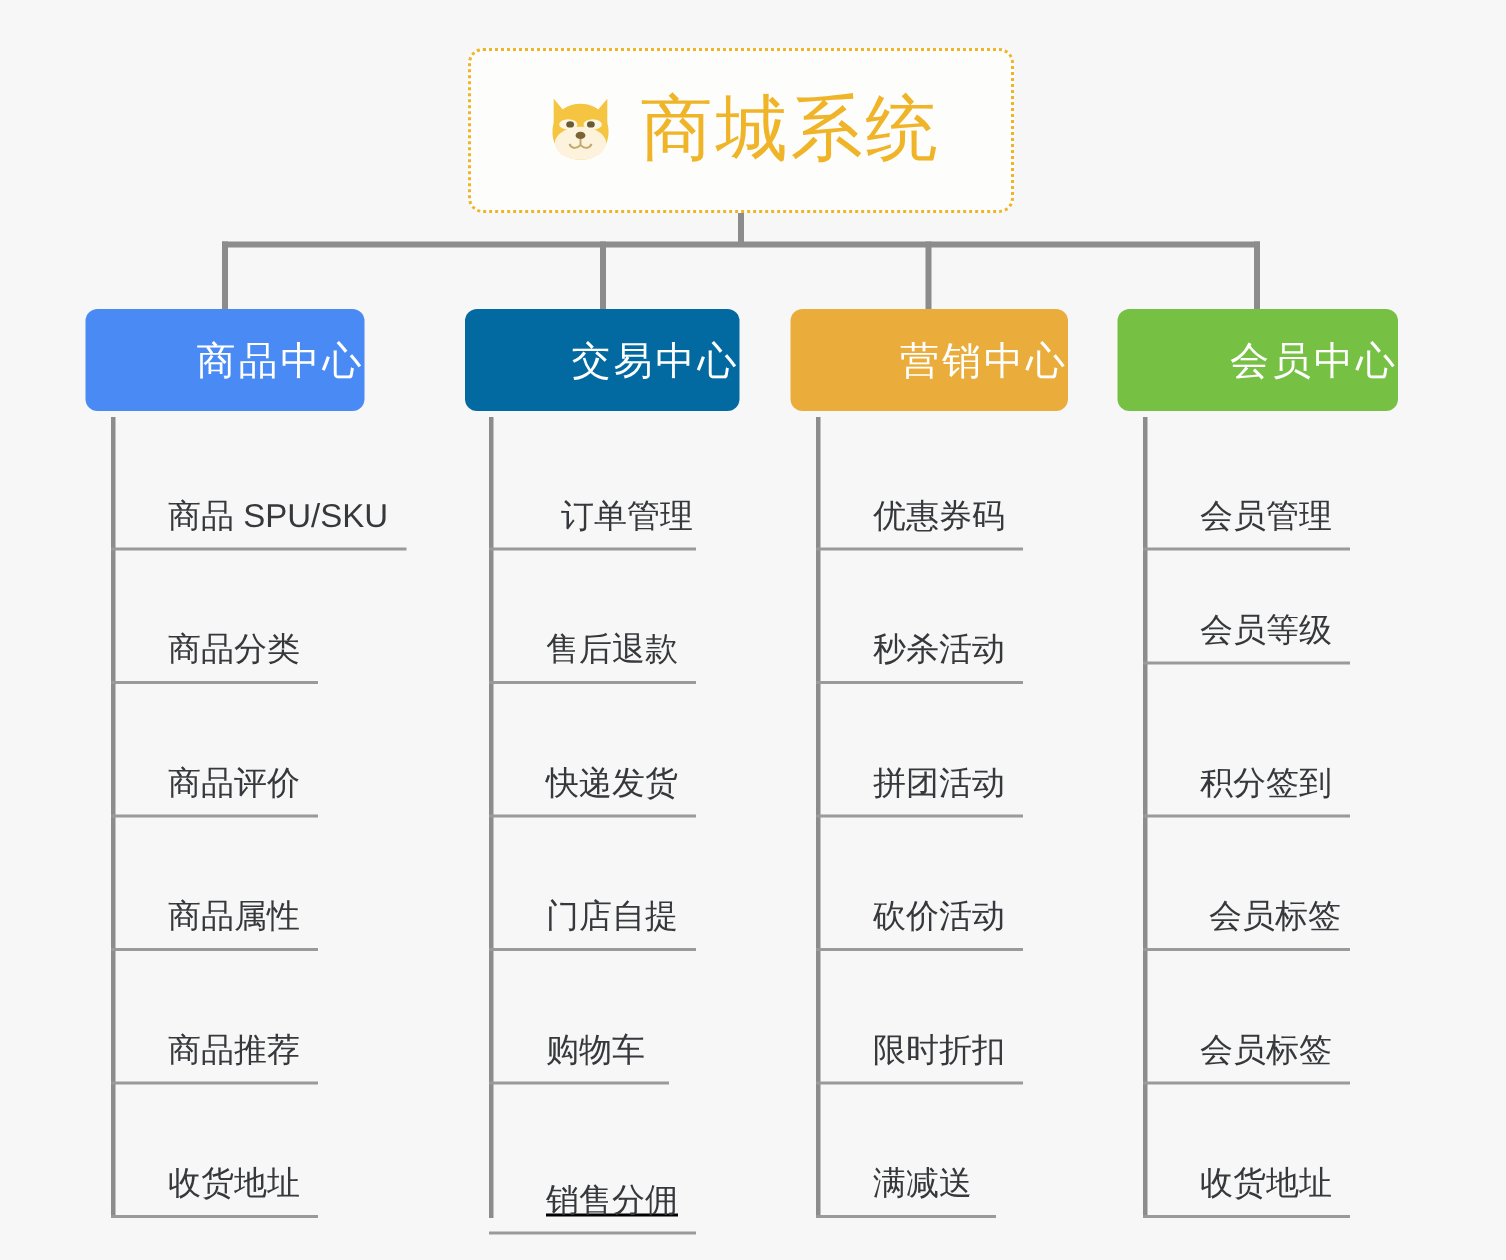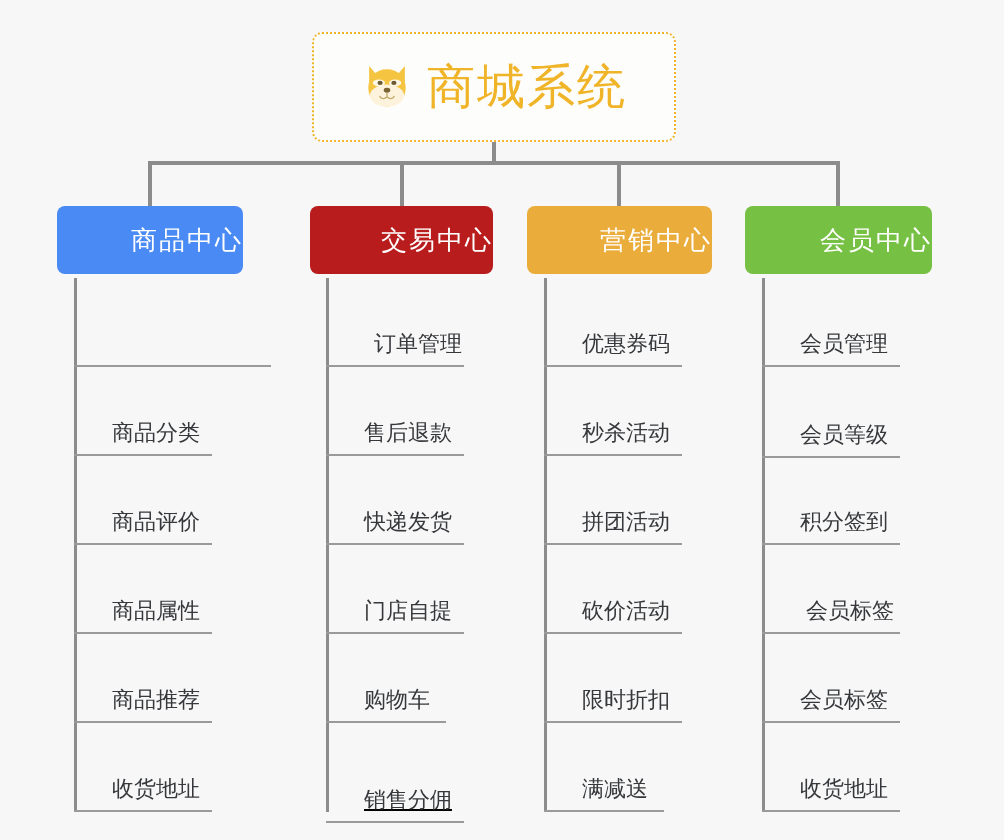--- a/index.html
+++ b/index.html
@@ -135,34 +135,35 @@
   <div class="conn conn-v" style="left:492px; top:142px; height:21px;"></div>
   <div class="conn conn-h" style="left:148px; top:161px; width:692px;"></div>
   <div class="conn conn-v" style="left:148px; top:161px; height:45px;"></div>
   <div class="conn conn-v" style="left:400px; top:161px; height:45px;"></div>
   <div class="conn conn-v" style="left:617px; top:161px; height:45px;"></div>
   <div class="conn conn-v" style="left:836px; top:161px; height:45px;"></div>
 
   <div class="cat-box" style="left: 57px; top: 206px; width: 186px; background: rgb(74, 138, 244);">
     <span>商品中心</span>
   </div>
-  <div class="cat-box" style="left: 310px; top: 206px; width: 183px; background: #b91c1c;">
+  <div class="cat-box" style="left: 310px; top: 206px; width: 183px; background: #0369a1;">
     <span>交易中心</span>
   </div>
   <div class="cat-box" style="left: 527px; top: 206px; width: 185px; background: rgb(234, 172, 58);">
     <span>营销中心</span>
   </div>
   <div class="cat-box" style="left: 745px; top: 206px; width: 187px; background: rgb(118, 192, 67);">
     <span>会员中心</span>
   </div>
 
   <div class="leaf-col" style="left:74px;">
       <div class="leaf-spine" style="height: 534px; background: rgb(140, 140, 140);"></div>
       <div class="leaf-item" style="top: 0px; width: 196.703px;">
         <div class="leaf-underline" style="width: 196.703px;"></div>
+        <span class="leaf-label">商品 SPU/SKU</span>
       </div>
       <div class="leaf-item" style="top: 89px; width: 138px;">
         <div class="leaf-underline" style="width: 138px;"></div>
         <span class="leaf-label">商品分类</span>
       </div>
       <div class="leaf-item" style="top: 178px; width: 138px;">
         <div class="leaf-underline" style="width: 138px;"></div>
         <span class="leaf-label">商品评价</span>
       </div>
       <div class="leaf-item" style="top: 267px; width: 138px;">
@@ -231,21 +232,21 @@
         <div class="leaf-underline" style="width: 120px;"></div>
         <span class="leaf-label">满减送</span>
       </div>
     </div>
   <div class="leaf-col" style="left:762px;">
       <div class="leaf-spine" style="height: 534px; background: rgb(140, 140, 140);"></div>
       <div class="leaf-item" style="top: 0px; width: 138px;">
         <div class="leaf-underline" style="width: 138px;"></div>
         <span class="leaf-label">会员管理</span>
       </div>
-      <div class="leaf-item" style="top: 91px; width: 138px;">
+      <div class="leaf-item" style="top: 76px; width: 138px;">
         <div class="leaf-underline" style="width: 138px;"></div>
         <span class="leaf-label">会员等级</span>
       </div>
       <div class="leaf-item" style="top: 178px; width: 138px;">
         <div class="leaf-underline" style="width: 138px;"></div>
         <span class="leaf-label">积分签到</span>
       </div>
       <div class="leaf-item" style="top: 267px; width: 138px; padding-left: 44px;">
         <div class="leaf-underline" style="width: 138px;"></div>
         <span class="leaf-label">会员标签</span>

